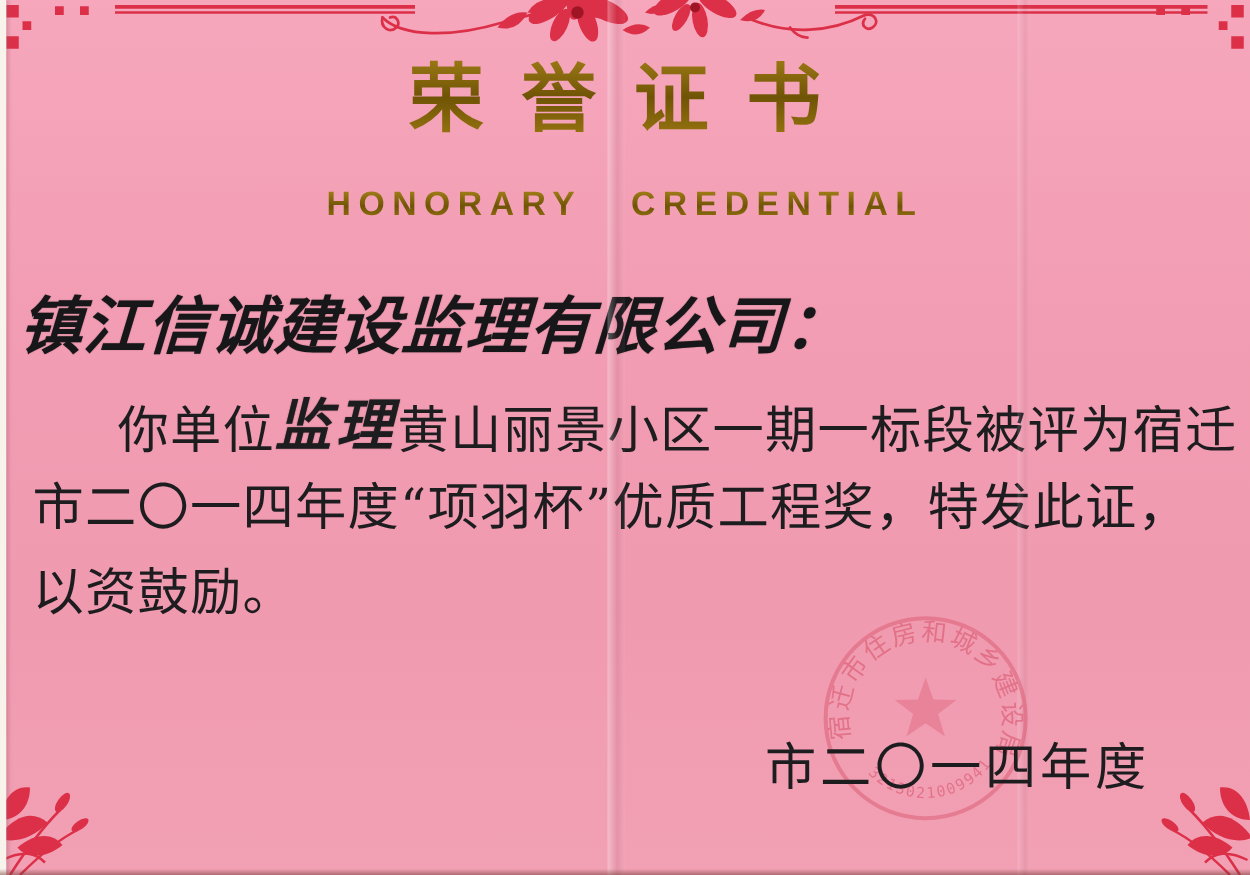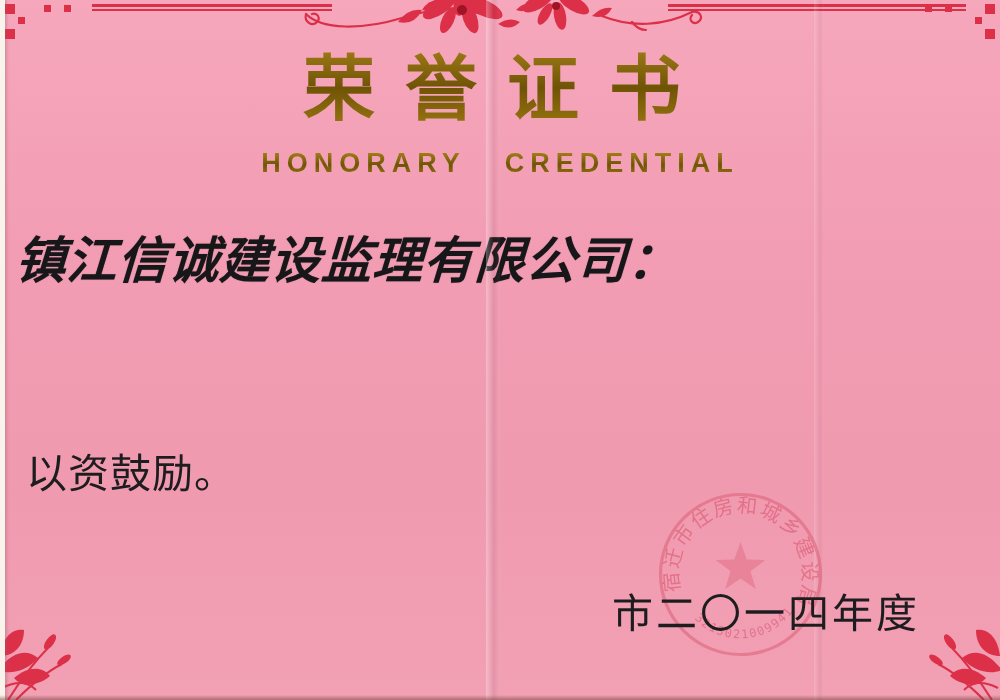--- a/index.html
+++ b/index.html
@@ -24,21 +24,21 @@
   .corner-flower{position:absolute;width:92px;height:92px;top:608px;}
   .corner-flower.left{left:-2px;}
   .corner-flower.right{right:-2px;transform:scaleX(-1);}
   
   .gold{color:#8a680e;}
   @supports (-webkit-background-clip: text){
     .gold{background:linear-gradient(180deg,#b38d1d 0%,#6f5406 55%,#a07c12 100%);
           -webkit-background-clip:text;background-clip:text;-webkit-text-fill-color:transparent;}
   }
   .title{position:absolute;top:30px;left:0;width:1000px;text-align:center;
-         font-size:72px;font-weight:700;letter-spacing:30px;padding-left:14px;box-sizing:border-box;}
+         font-size:60px;font-weight:700;letter-spacing:30px;padding-left:14px;box-sizing:border-box;}
   .subtitle{position:absolute;top:148px;left:0;width:1000px;text-align:center;
             font-family:"Liberation Sans","DejaVu Sans",sans-serif;
             font-size:27px;font-weight:700;letter-spacing:6px;word-spacing:26px;}
   
   .recipient{position:absolute;top:220px;left:16px;font-size:50px;font-weight:700;
              font-style:italic;letter-spacing:1px;color:#17171a;transform:skewX(-3deg);
              text-shadow:0 0 1px rgba(0,0,0,.4);}
   
   .bodyline{position:absolute;color:#1d1d20;font-size:41px;letter-spacing:1px;
             font-weight:500;white-space:nowrap;}
@@ -142,20 +142,24 @@
     <text font-family="DejaVu Sans Mono, monospace" font-size="12" fill="#d9566e" opacity=".75" letter-spacing="1.5">
       <textPath href="#sealBottomArc" startOffset="8%">3213021009941</textPath>
     </text>
   </svg>
 
   <div class="title gold">荣誉证书</div>
   <div class="subtitle gold">HONORARY CREDENTIAL</div>
 
   <div class="recipient">镇江信诚建设监理有限公司：</div>
 
+  <div class="bodyline l1">
+    <span>你单位</span><span class="fill-hand">监理</span><span>黄山丽景小区一期一标段被评为宿迁</span>
+  </div>
+  <div class="bodyline l2">市二〇一四年度“项羽杯”优质工程奖，特发此证，</div>
   <div class="bodyline l3">以资鼓励。</div>
 
   <div class="dateline">市二〇一四年度</div>
 
   <div class="crease c1"></div>
   <div class="crease c2"></div>
   <div class="edge-left"></div>
   <div class="edge-bottom"></div>
 </div>
 

